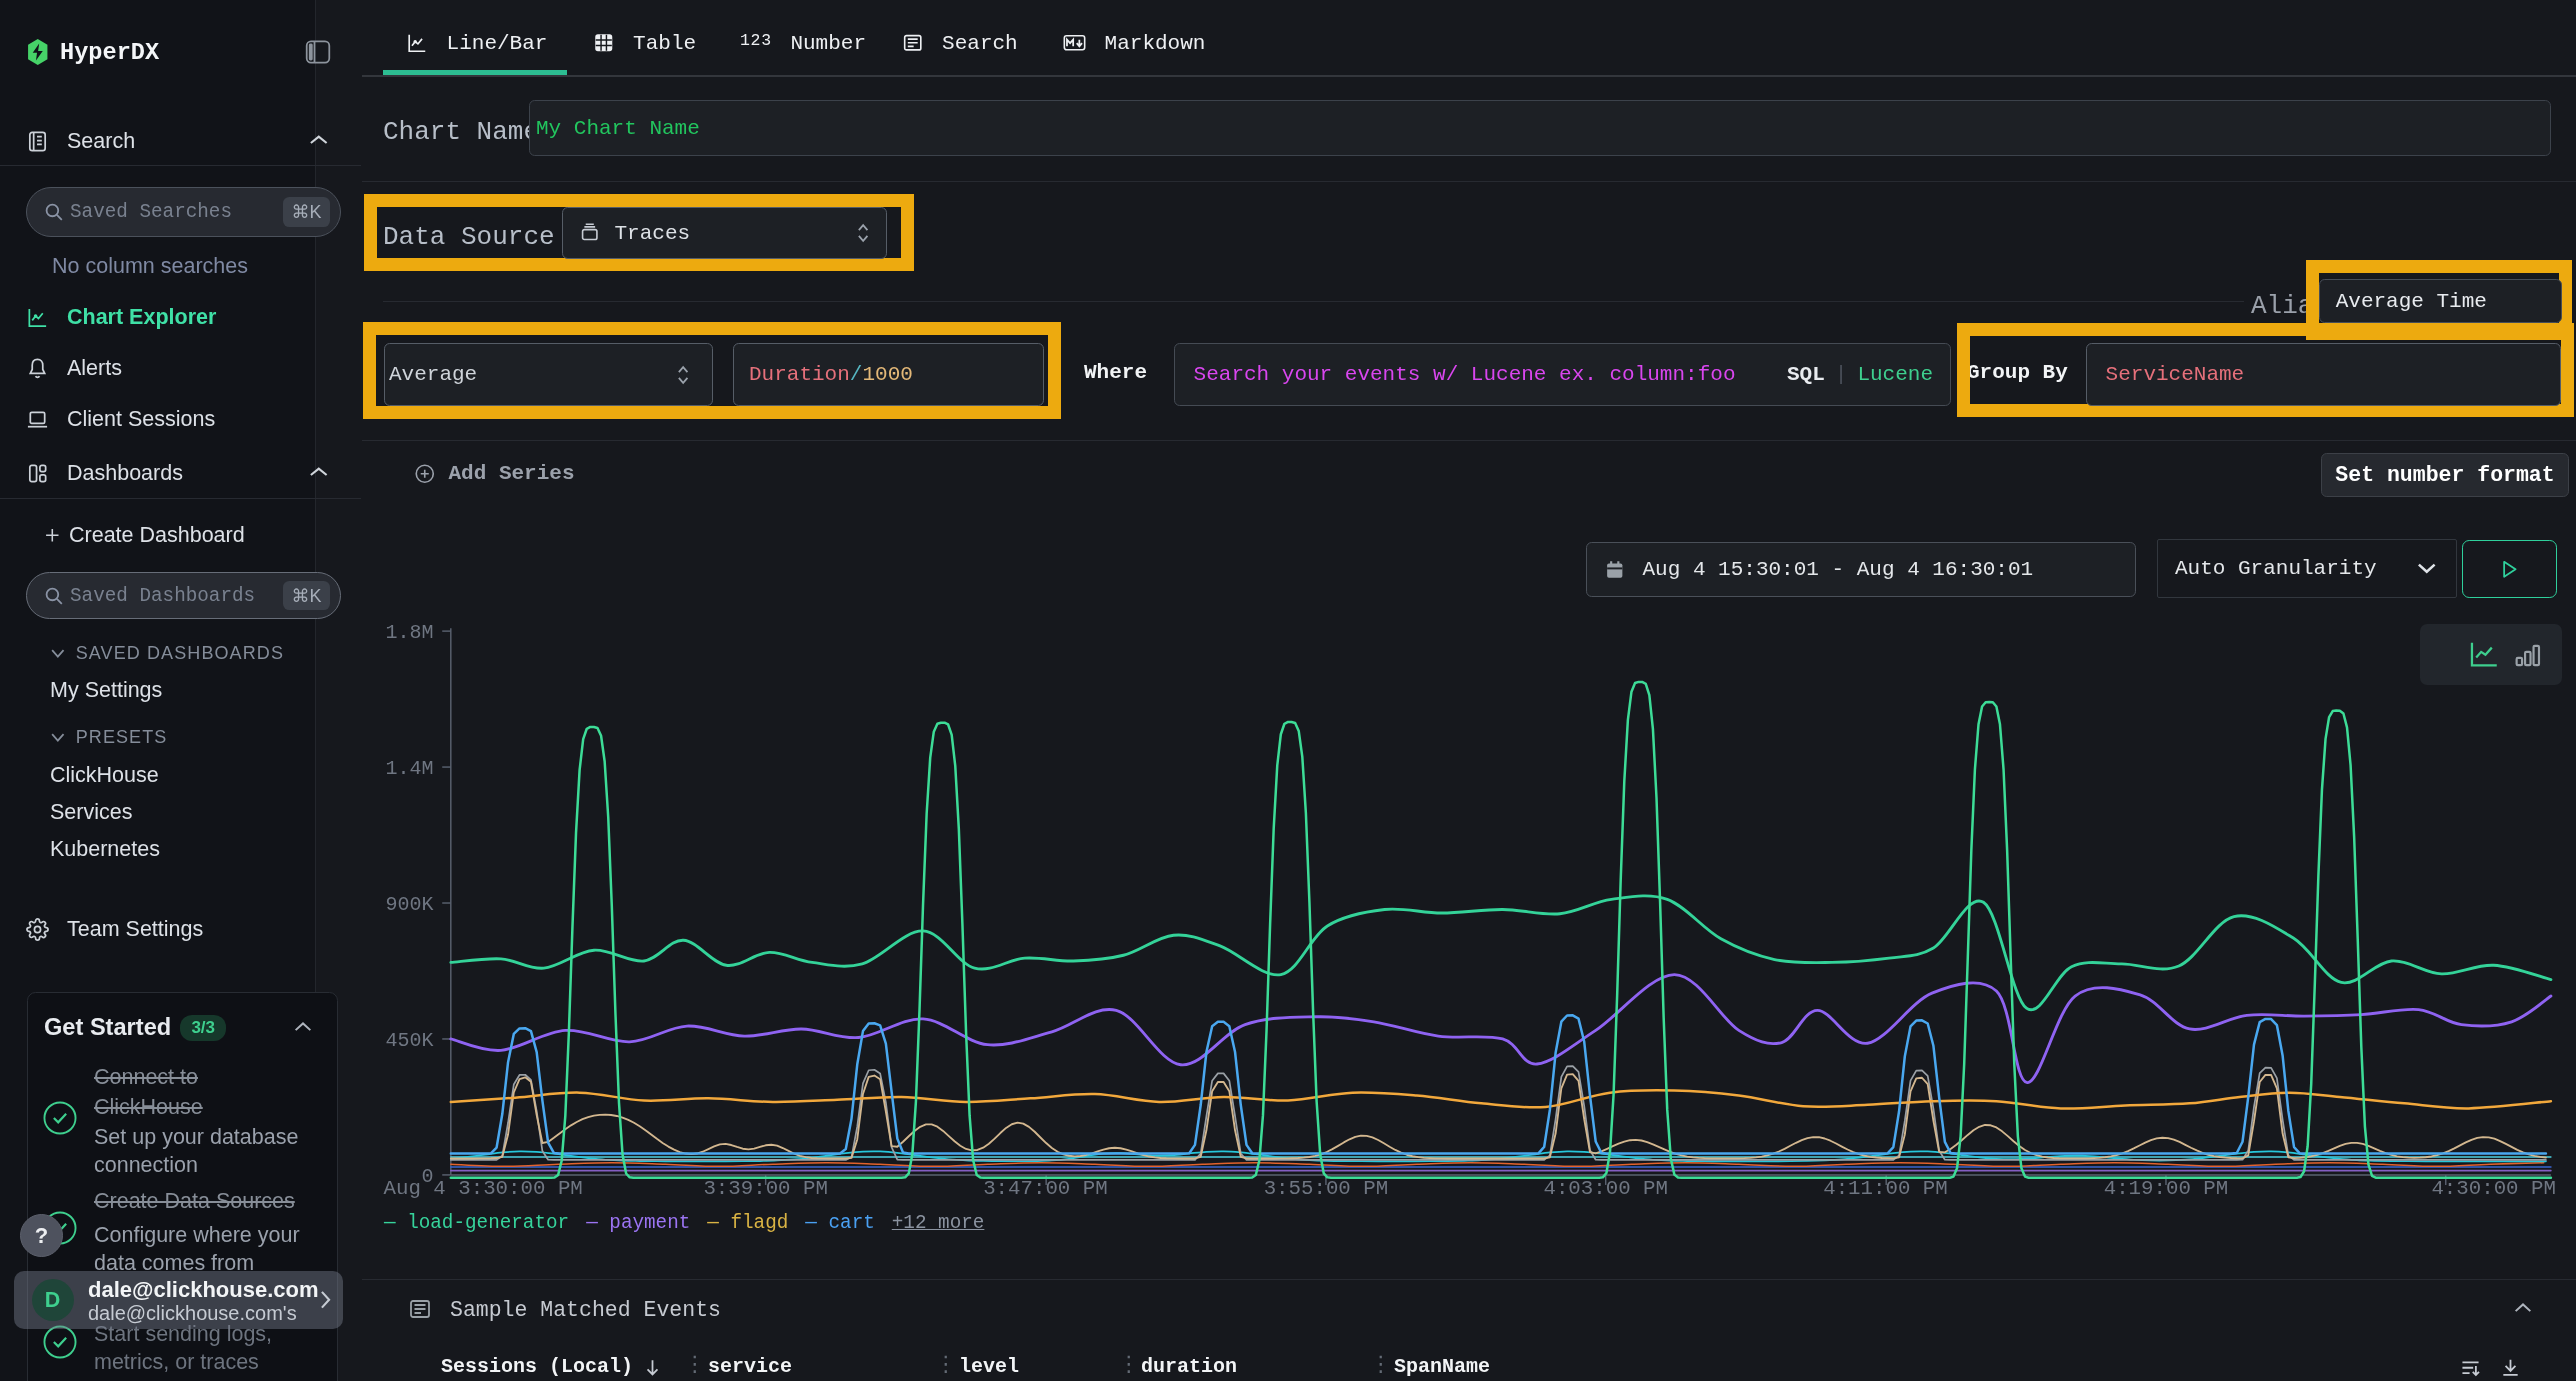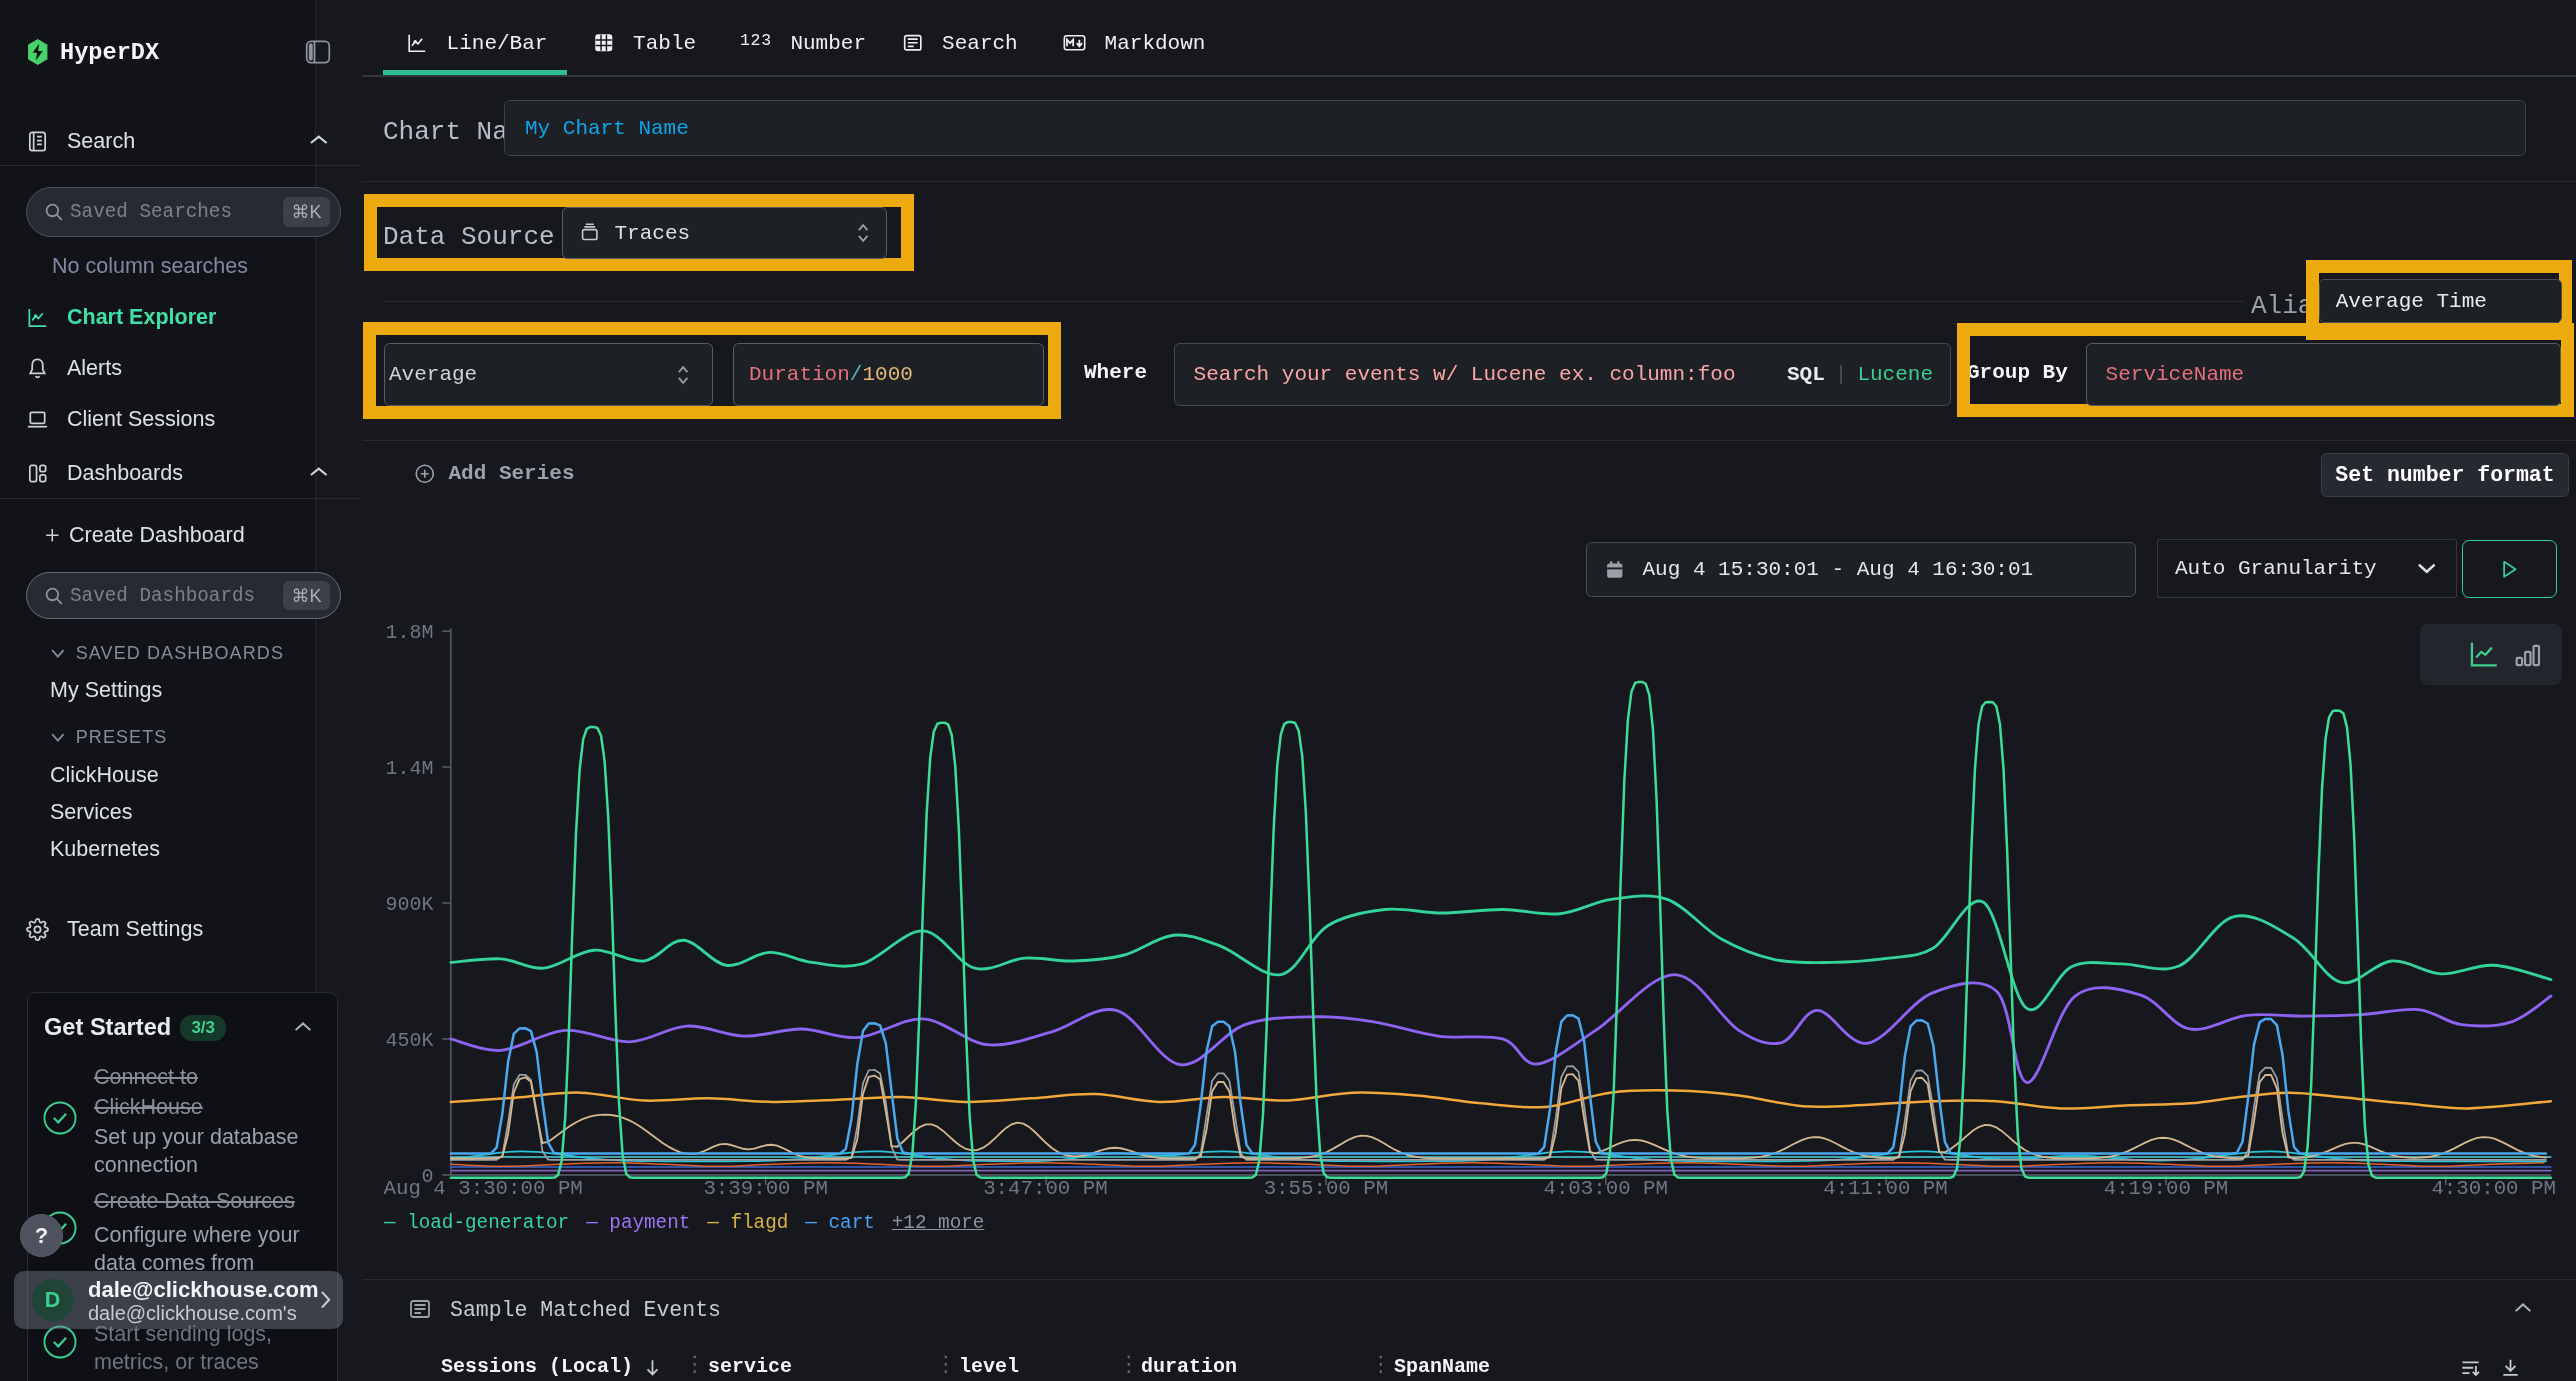--- a/index.html
+++ b/index.html
@@ -213,21 +213,21 @@
 <div class="abs tab" style="left:1063px;top:31.5px">
   <svg width="23" height="21.5" viewBox="0 0 26 24" fill="none" stroke="#eef0f3" stroke-width="1.8">
     <rect x="1.5" y="4" width="23" height="16" rx="2.5"></rect>
       <path d="M4.5 16 V8.5 L8 12.5 L11.5 8.5 V16" stroke-width="2"></path>
       <path d="M18.5 8.5 V15 M15.5 12.5 L18.5 16 L21.5 12.5" stroke-width="2"></path>
   </svg>
     <span>Markdown</span>
 </div>
 
 <div class="glabel" style="left:383px;top:117px">Chart Name</div>
-<div class="inp" style="left:504px;top:100px;width:2022px;height:56px;color:#0ea5e9;padding-left:20px">My Chart Name</div>
+<div class="inp" style="left:529px;top:100px;width:2022px;height:56px;color:#22c55e;padding-left:6px">My Chart Name</div>
 <div class="divider" style="left:362px;top:181px;width:2214px"></div>
 
 <div class="ylw" style="left:364px;top:194px;width:550px;height:77px"></div>
 <div class="glabel" style="left:383px;top:222px">Data Source</div>
 <div class="inp" style="left:562px;top:207px;width:325px;height:52px;border-color:#565d67;color:#dde1e6">
   <svg style="margin-left:15.7px" width="21.5" height="21.5" viewBox="0 0 24 24" fill="none" stroke="#c6cbd3" stroke-width="1.8">
     <rect x="4" y="8.5" width="16" height="11" rx="2"></rect>
       <path d="M6 5.5 H18 M7.5 2.5 H16.5"></path>
   </svg>
   <span style="margin-left:14.3px">Traces</span>
@@ -247,21 +247,21 @@
     <path d="M4 12 L10 5 L16 12 M4 20 L10 27 L16 20"></path>
   </svg>
 </div>
 <div class="inp" style="left:733px;top:343px;width:311px;height:63px;border-color:#565d67;padding-left:15px">
     <span style="color:#e5707b">Duration</span>
     <span style="color:#56b6c2">/</span>
     <span style="color:#e3b878">1000</span>
   </div>
 <div class="blabel" style="left:1084px;top:361px">Where</div>
 <div class="inp" style="left:1174px;top:343px;width:777px;height:63px;border-color:#454b54">
-  <span style="color:#fca5a5;margin-left:18.6px;flex:1">Search your events w/ Lucene ex. column:foo</span>
+  <span style="color:#d946ef;margin-left:18.6px;flex:1">Search your events w/ Lucene ex. column:foo</span>
   <span style="color:#e8ebef;font-weight:bold">SQL</span>
     <span style="color:#4a505a;margin:0 10px">|</span>
     <span style="color:#3ecf8e;margin-right:17px">Lucene</span>
 </div>
 <div class="blabel" style="left:1967px;top:361px">Group By</div>
 <div class="ylw" style="left:1957px;top:323px;width:617px;height:94px"></div>
 <div class="inp" style="left:2086px;top:343px;width:475px;height:63px;border-color:#565d67;color:#e5707b;padding-left:18.6px">ServiceName</div>
 <div class="divider" style="left:362px;top:440px;width:2214px"></div>
 
 <div class="abs" style="left:414px;top:462px;display:flex;align-items:center;gap:13px;color:#9ba1ab">

